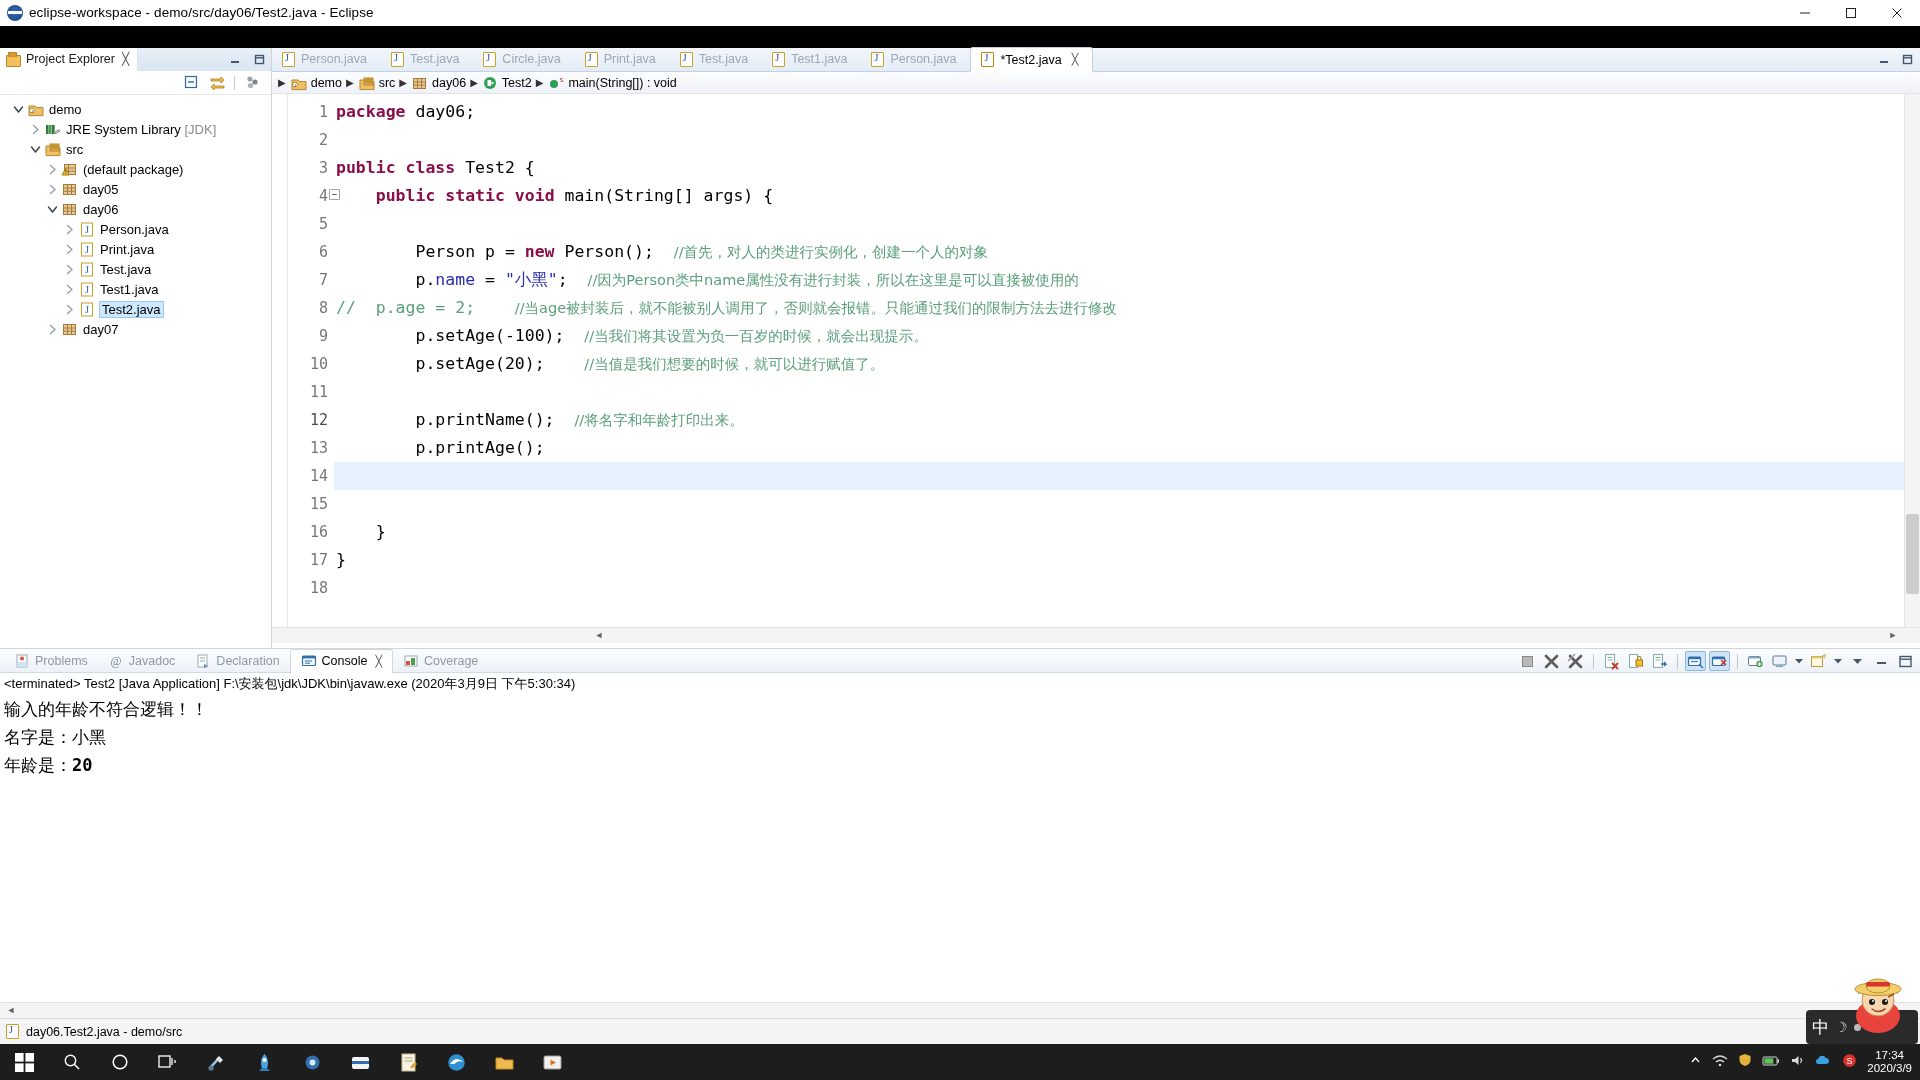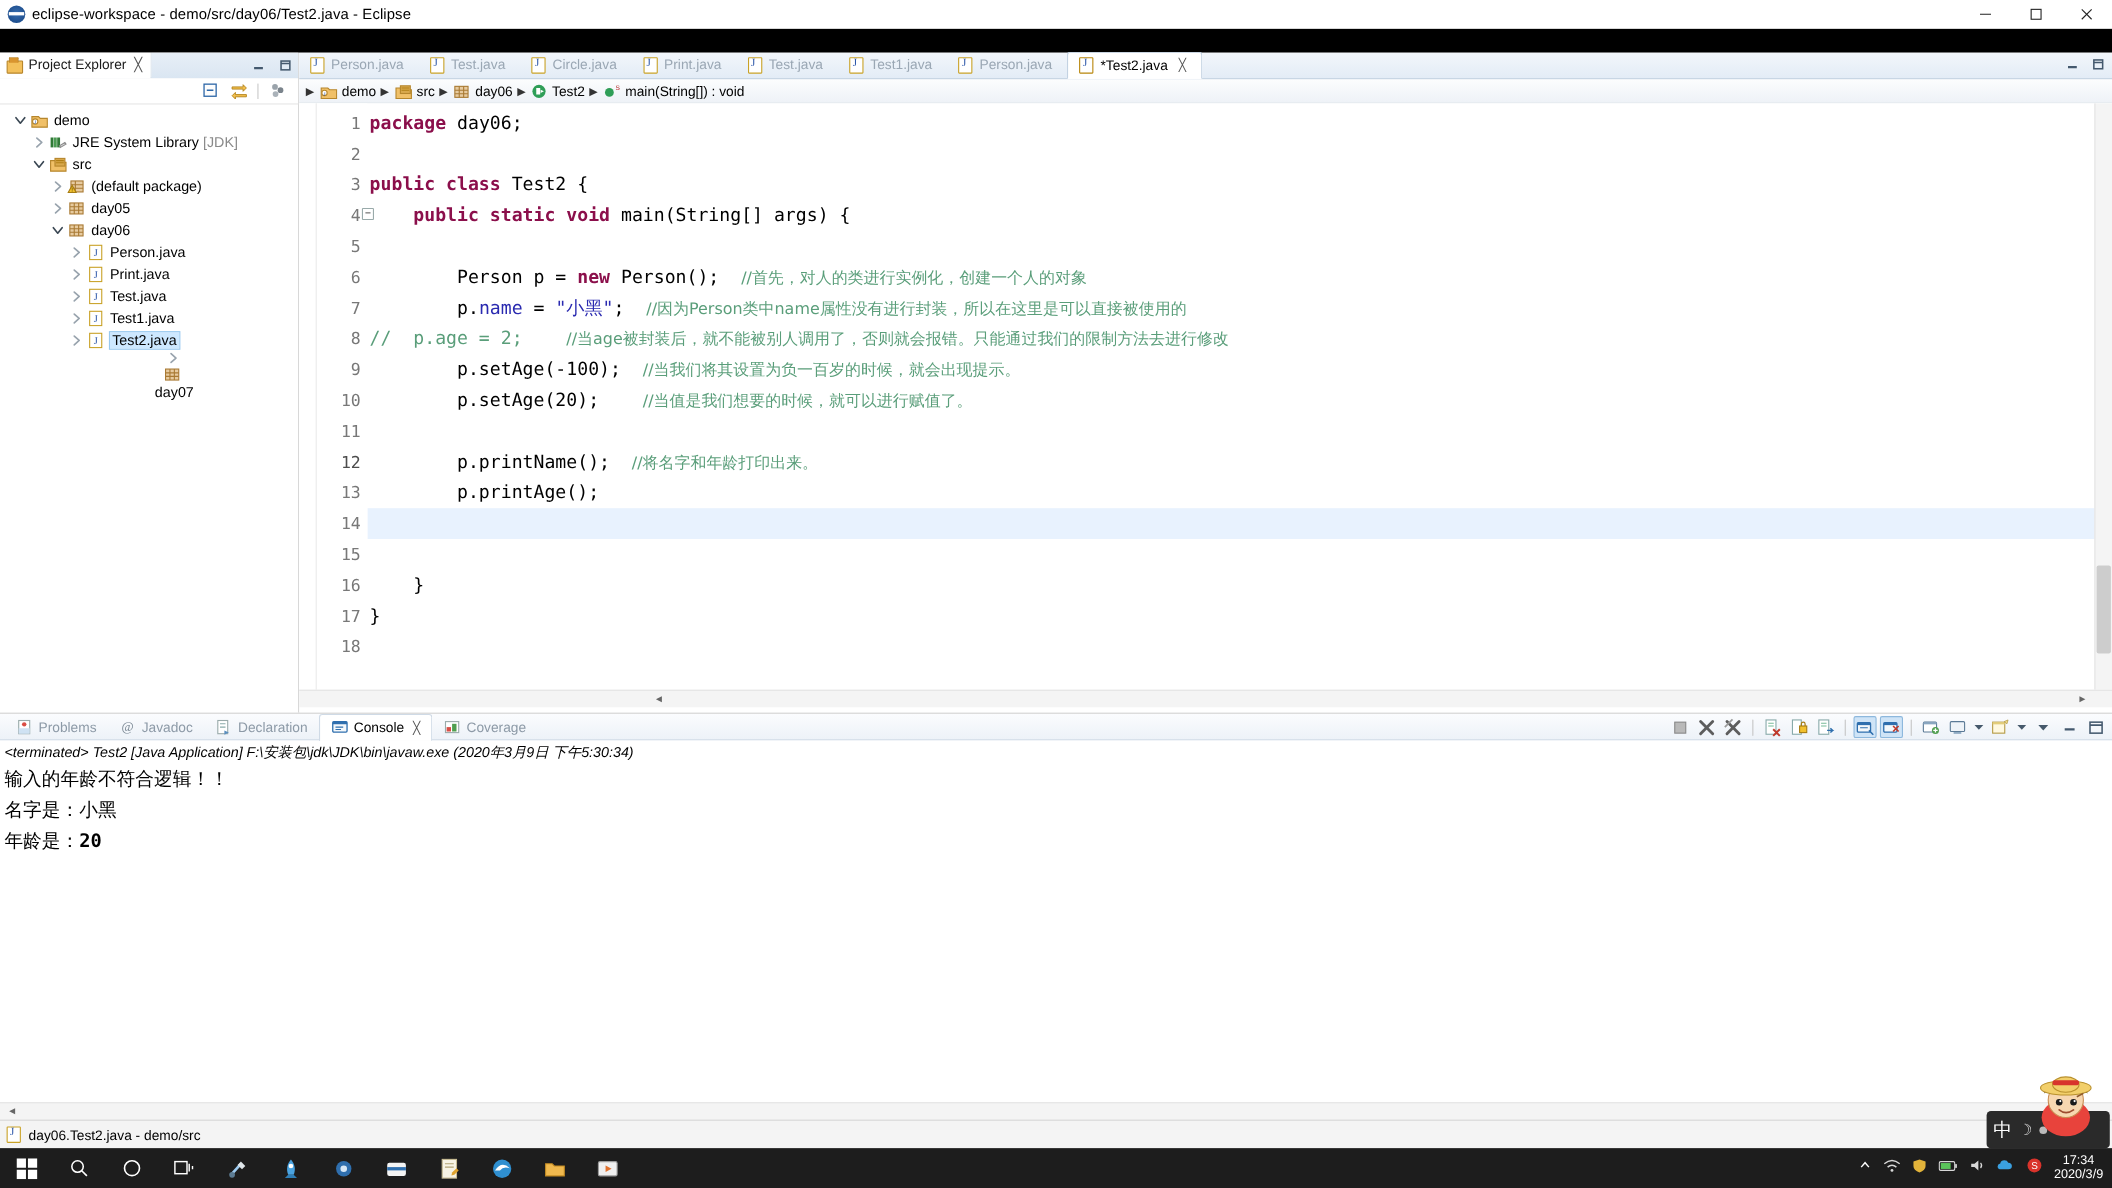--- a/index.html
+++ b/index.html
@@ -121,21 +121,21 @@
   .cons-tabrow { height:24px; background: linear-gradient(#fbfcfe,#edf2f8); display:flex; align-items:center;
                  position:relative; border-bottom:1px solid #cfdae6; padding-left:4px;}
   .cons-tab { display:flex; align-items:center; gap:5px; height:24px; padding:0 10px; font-size:12.5px; color:#8d9aa7;}
   .cons-tab.active { color:#000; background:#fff; border:1px solid #cfdae6; border-bottom:1px solid #fff;
                      height:25px; margin-bottom:-1px; border-radius:3px 3px 0 0;}
   .cons-toolbar { position:absolute; right:4px; top:2px; display:flex; align-items:center; gap:3px;}
   .ct { width:21px; height:20px; display:flex; align-items:center; justify-content:center; border-radius:2px;}
   .ct.on { background:#cfe4f7; border:1px solid #8db8dd; }
   .ct.sep { width:1px; height:15px; background:#c5c5c5; margin:0 4px;}
 
-  .cons-head { font-size:13px; color:#000; padding:2px 0 2px 4px; font-family:"Liberation Sans", sans-serif;font-style:italic;}
+  .cons-head { font-size:13px; color:#000; padding:2px 0 2px 4px; font-family:"Liberation Sans", sans-serif;}
   .cons-body { padding-left:4px; }
   .cons-line { font-size:17px; color:#000; line-height:28px; font-family:"DejaVu Sans", sans-serif;}
   .cons-line .num { font-family:"DejaVu Sans Mono", monospace; font-weight:bold; font-size:17px;}
   .cons-hscroll { position:absolute; left:0; bottom:0; width:1920px; height:16px; background:#f4f4f4; border-top:1px solid #e3e3e3;}
 
   
   .statusbar { position:absolute; left:0; top:1018px; width:1920px; height:26px; background:#f4f4f4;
                border-top:1px solid #dcdcdc; display:flex; align-items:center; padding-left:6px; font-size:12.5px;}
   .sb-right { position:absolute; right:6px; top:4px; display:flex; gap:10px; align-items:center;}
 
@@ -351,21 +351,21 @@
           <div class="trow sel" style="padding-left: 63px;">
             <span class="twist"><svg width="13" height="13" viewBox="0 0 13 13">
                 <path d="M4.5 2.5 L9 6.5 L4.5 10.5" stroke="#98a3ad" stroke-width="1.5" fill="none" stroke-linecap="round" stroke-linejoin="round"></path>
               </svg></span>
             <span class="ticon"><svg width="17" height="16" viewBox="0 0 17 16">
                 <rect x="3.5" y="2" width="11" height="13" fill="#fff" stroke="#c9a227"></rect>
                 <text x="7.2" y="11.5" font-size="9.5" fill="#2a55a8" font-family="Liberation Serif">J</text>
               </svg></span>
             <span class="tlabel">Test2.java</span>
           </div>
-          <div class="trow" style="padding-left: 46px; flex-direction: column;">
+          <div class="trow" style="padding-left: 46px;">
             <span class="twist"><svg width="13" height="13" viewBox="0 0 13 13">
                 <path d="M4.5 2.5 L9 6.5 L4.5 10.5" stroke="#98a3ad" stroke-width="1.5" fill="none" stroke-linecap="round" stroke-linejoin="round"></path>
               </svg></span>
             <span class="ticon"><svg width="17" height="16" viewBox="0 0 17 16">
                 <rect x="2.5" y="3.5" width="12" height="10" fill="#e7cba0" stroke="#a97a34"></rect>
                 <line x1="2.5" y1="7" x2="14.5" y2="7" stroke="#a97a34"></line>
                 <line x1="2.5" y1="10.2" x2="14.5" y2="10.2" stroke="#a97a34"></line>
                 <line x1="6.5" y1="3.5" x2="6.5" y2="13.5" stroke="#a97a34"></line>
                 <line x1="10.5" y1="3.5" x2="10.5" y2="13.5" stroke="#a97a34"></line>
               </svg></span>

